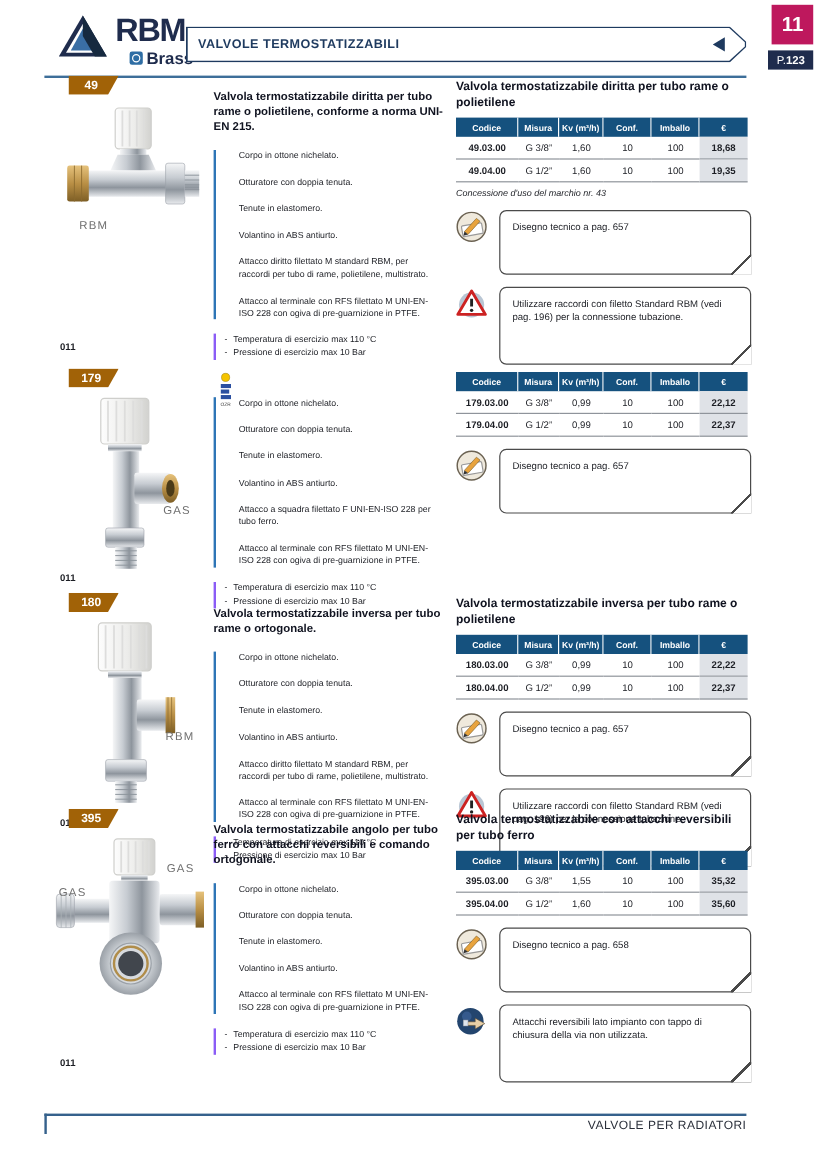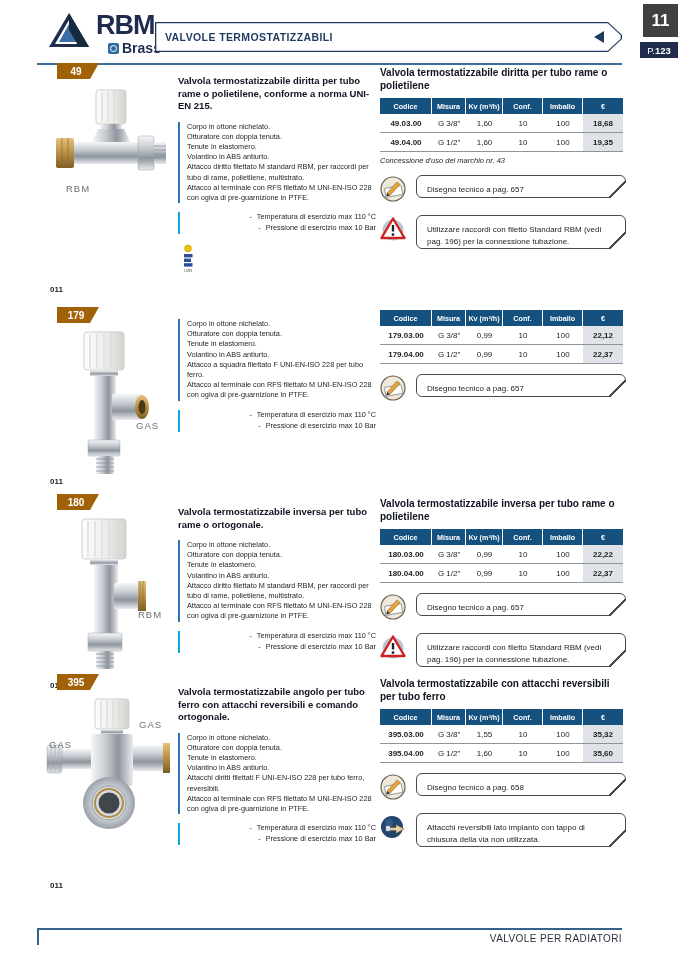--- a/index.html
+++ b/index.html
@@ -17,58 +17,58 @@
   .logo-brass{font-size:14px;font-weight:bold;color:#1f2c4d;}
   .banner-outer{position:absolute;left:155px;top:22px;width:467px;height:30px;background:#1e3a5f;
     clip-path:polygon(0 0,calc(100% - 14px) 0,100% 13px,100% calc(100% - 13px),calc(100% - 14px) 100%,0 100%);}
   .banner-inner{position:absolute;left:1.3px;top:1.3px;right:1.3px;bottom:1.3px;background:#fff;
     clip-path:polygon(0 0,calc(100% - 13px) 0,100% 12px,100% calc(100% - 12px),calc(100% - 13px) 100%,0 100%);}
   .banner-title{position:absolute;left:10px;top:0;height:100%;display:flex;align-items:center;
     font-size:10.5px;font-weight:bold;color:#1e3a5f;letter-spacing:0.4px;}
   .banner-arrow{position:absolute;right:18px;top:9px;width:0;height:0;
     border-top:6px solid transparent;border-bottom:6px solid transparent;border-right:10px solid #1e3a5f;}
   .hdr-rule{position:absolute;left:37px;top:63px;width:585px;height:2px;background:#3d6e99;}
-  .chapter-tab{position:absolute;left:643px;top:4px;width:35px;height:33px;background:#404040;
+  .chapter-tab{position:absolute;left:643px;top:4px;width:35px;height:33px;background:#be185d;
     color:#fff;font-size:17px;font-weight:bold;display:flex;align-items:center;justify-content:center;}
   .pageref{position:absolute;left:640px;top:42px;width:38px;height:16px;background:#1f2c4d;color:#fff;
     font-size:9.5px;display:flex;align-items:center;justify-content:center;}
   .pageref b{font-weight:bold;}
 
   
   .sec{position:absolute;left:50px;width:578px;}
   .badge{position:absolute;left:7px;top:0;width:38px;height:16px;background:#a16207;color:#fff;
     font-size:10px;font-weight:bold;display:flex;align-items:center;justify-content:center;
     clip-path:polygon(0 0,100% 0,calc(100% - 9px) 100%,0 100%);padding-right:4px;}
   .photo{position:absolute;left:0;top:21px;width:122px;}
   .photo svg{display:block;}
   .photo-label{position:absolute;font-size:9.5px;color:#707070;letter-spacing:1px;}
   .lcol{position:absolute;left:128px;top:12px;width:198px;}
   .ptitle{margin:0 0 9px 0;font-size:9.5px;font-weight:bold;line-height:1.32;color:#101320;}
   .desc{border-left:2px solid #2e75b6;padding-left:7px;}
-  .desc p{margin:0;font-size:7.3px;line-height:1.4;color:#1c1e24;}
-  .bullets{border-left:2px solid #0ea5e9;padding-left:7px;margin-top:9px;text-align:right;}
+  .desc p{margin:12px;font-size:7.3px;line-height:1.4;color:#1c1e24;}
+  .bullets{border-left:2px solid #8b5cf6;padding-left:7px;margin-top:9px;}
   .bullets p{margin:0;font-size:7.3px;line-height:1.5;color:#1c1e24;}
   .bullets p::before{content:"-";margin-right:5px;}
   .cert{margin-top:10px;margin-left:2px;}
   .marker{position:absolute;left:50px;font-size:8px;font-weight:bold;color:#1c1e24;}
 
   .rcol{position:absolute;left:330px;top:3px;width:246px;}
   .rtitle{margin:0 0 6px 0;font-size:10px;font-weight:bold;line-height:1.3;color:#101320;}
   .ptable{display:grid;grid-template-columns:52px 34px 37px 40px 40px 40px;}
   .th{background:#15517e;color:#fff;font-size:7.2px;font-weight:bold;text-align:center;
       padding:3.5px 0;border-right:1px solid #fff;}
   .th:nth-child(6){border-right:none;}
   .td{font-size:8px;text-align:center;padding:4.5px 0;border-bottom:1px solid #8f949b;color:#1c1e24;}
   .td.code{font-weight:bold;}
   .td.price{font-weight:bold;background:#dfe2e7;}
   .concession{margin:4px 0 0 0;font-size:7.5px;font-style:italic;color:#1c1e24;}
   .note-row{position:relative;margin-top:10px;padding-left:36px;min-height:30px;}
   .nicon{position:absolute;left:0;top:1px;width:26px;height:26px;}
   .note-box{position:relative;border:1px solid #4a4a4a;border-radius:6px 6px 0 6px;
-    padding:8px 10px 1px 10px;font-size:8px;line-height:1.45;color:#1c1e24;min-height:11px;}
+    padding:8px 10px 32px 10px;font-size:8px;line-height:1.45;color:#1c1e24;min-height:11px;}
   .note-box::after{content:"";position:absolute;right:-1px;bottom:-1px;width:17px;height:17px;
     background:linear-gradient(to top left,#fff 0 45%,#4a4a4a 45% 53%,rgba(255,255,255,0) 53%);}
 
   
   .footer-line{position:absolute;left:37px;top:928px;width:585px;height:2px;background:#35618c;}
   .footer-tick{position:absolute;left:37px;top:928px;width:2px;height:17px;background:#35618c;}
   .footer-label{position:absolute;right:56px;top:933px;font-size:10px;color:#2a2f3a;letter-spacing:0.4px;}
 </style>
 </head>
 <body>
@@ -393,21 +393,20 @@
       <span class="photo-label" style="left:4px;top:44px">GAS</span>
       <span class="photo-label" style="left:94px;top:24px">GAS</span>
     </div>
     <div class="lcol">
       <h3 class="ptitle">Valvola termostatizzabile angolo per tubo ferro con attacchi reversibili e comando ortogonale.</h3>
       <div class="desc">
         <p>Corpo in ottone nichelato.</p>
         <p>Otturatore con doppia tenuta.</p>
         <p>Tenute in elastomero.</p>
         <p>Volantino in ABS antiurto.</p>
-        <p>Attacchi diritti filettati F UNI-EN-ISO 228 per tubo ferro, reversibili.</p>
         <p>Attacco al terminale con RFS filettato M UNI-EN-ISO 228 con ogiva di pre-guarnizione in PTFE.</p>
       </div>
       <div class="bullets">
         <p>Temperatura di esercizio max 110 °C</p>
         <p>Pressione di esercizio max 10 Bar</p>
       </div>
     </div>
     <div class="rcol">
       <h2 class="rtitle">Valvola termostatizzabile con attacchi reversibili per tubo ferro</h2>
       <div class="ptable">

